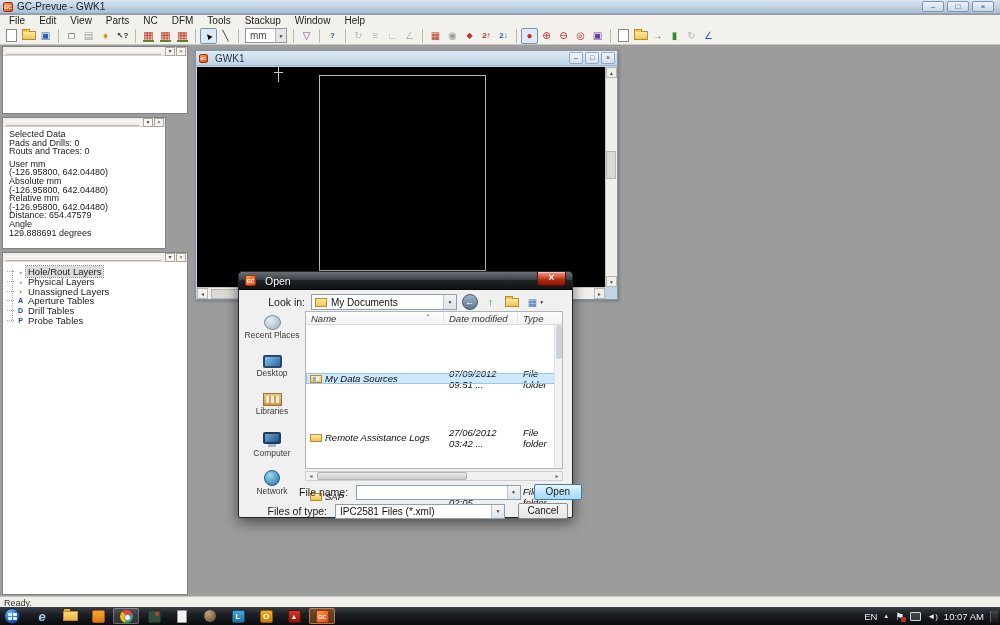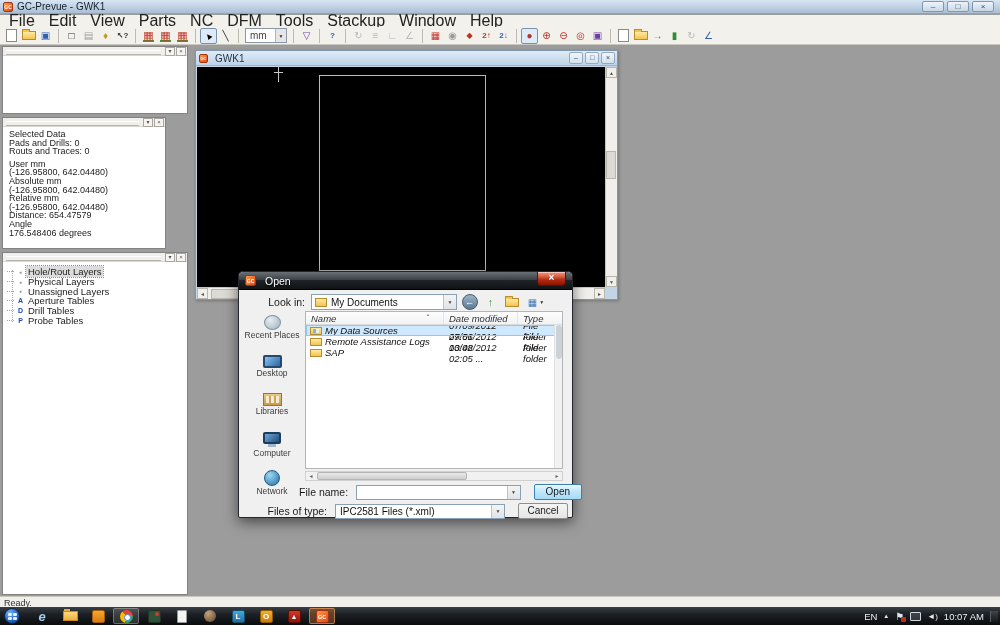--- a/index.html
+++ b/index.html
@@ -15,21 +15,21 @@
     background:linear-gradient(135deg,#ff9b43,#e1491c); border:1px solid #a33210;
     color:#fff; font-size:5px; font-weight:bold; display:flex; align-items:center; justify-content:center; }
   .titletext { font-size:10px; color:#15202c; }
   .winbtns { position:absolute; right:6px; top:1px; display:flex; gap:3px; }
   .winbtn { width:22px; height:11px; border:1px solid #8097ac; border-radius:2px;
     background:linear-gradient(#eef3f9,#c9d7e5); font-size:8px; line-height:9px; text-align:center; color:#344a5e; }
 
   
   .menubar { position:absolute; left:0; top:15px; width:1000px; height:12px; background:#f3f1ec;
     display:flex; align-items:center; padding-left:2px; }
-  .menuitem { padding:0 7px; font-size:16px; color:#222; line-height:12px; }
+  .menuitem { padding:0 7px; font-size:10px; color:#222; line-height:12px; }
 
   
   .toolbar { position:absolute; left:0; top:27px; width:1000px; height:18px; background:#f3f1ec;
     border-bottom:1px solid #c9c6bd; display:flex; align-items:center; padding-left:3px; }
   .tsep { width:1px; height:14px; background:#bdbab1; margin:0 4px; }
   .tbtn { width:17px; height:16px; display:flex; align-items:center; justify-content:center;
     font-size:10px; color:#333; position:relative; }
   .tbtn.pressed { border:1px solid #7a93ad; background:#dcebf7; border-radius:2px; }
   .tbtn.disabled { color:#b9b9b9; }
   .pg { width:11px; height:13px; background:#fff; border:1px solid #8a8a8a; }
@@ -127,21 +127,21 @@
     background:repeating-linear-gradient(90deg,#f7ecd2 0 3px,#caa55c 3px 5px); }
   .i-comp { width:18px; height:12px; border:2px solid #1d3c5e; border-radius:2px; background:linear-gradient(135deg,#6fa8dc,#1f4e79); position:relative; }
   .i-comp::after { content:""; position:absolute; left:3px; bottom:-5px; width:8px; height:3px; background:#9fb6cc; }
   .i-net { width:16px; height:16px; border-radius:50%; background:radial-gradient(circle at 35% 30%,#9fd8f2,#1f6fa8); border:1px solid #1b5c8c; }
 
   .dlist { position:absolute; left:66px; top:39px; width:258px; height:158px; background:#fff; border:1px solid #b5b5b5;font-style:italic; }
   .dhead { display:flex; height:13px; background:linear-gradient(#fdfdfd,#f1f2f4); border-bottom:1px solid #dcdcdc; position:relative; }
   .dcol { font-size:9.5px; color:#333; padding:1px 0 0 5px; border-right:1px solid #e4e4e4; }
   .c-name { width:138px; } .c-date { width:74px; } .c-type { flex:1; border-right:none; }
   .sortcaret { position:absolute; left:120px; top:0px; font-size:4px; color:#888; }
-  .frow { display:flex; align-items:center; height:11px; font-size:9.5px; color:#111; }
+  .frow { display:flex; align-items:center; height:11px; font-size:9.5px; color:#111;margin-top:48px; }
   .frow.selected { background:#cde8ff; outline:1px solid #90c8f0; outline-offset:-1px; }
   .frow .fico { width:12px; height:8px; background:linear-gradient(#ffe9a2,#f3c54e); border:1px solid #b98c2f; margin:0 3px 0 4px; flex:none; position:relative; }
   .frow.selected .fico::after { content:""; position:absolute; inset:1px 2px; background:linear-gradient(90deg,#7fb2e5 0 3px,#e8f3e0 3px); }
   .fname { width:119px; white-space:nowrap; overflow:hidden; }
   .fdate { width:74px; padding-left:5px; }
   .ftype { flex:1; padding-left:5px; }
   .dlistvscroll { position:absolute; right:0; top:13px; bottom:0; width:8px; background:#f2f2f2; border-left:1px solid #e0e0e0; }
   .dlistvthumb { position:absolute; top:0; left:1px; width:6px; height:34px; background:#cdd2d8; border-radius:3px; }
 
   .dhscroll { position:absolute; left:66px; top:199px; width:258px; height:10px; background:#f1f1f1; border:1px solid #d0d0d0; }
@@ -311,21 +311,21 @@
       <div class="infoline">Pads and Drills: 0</div>
       <div class="infoline">Routs and Traces: 0</div>
       <div class="infoline gap">User mm</div>
       <div class="infoline">(-126.95800, 642.04480)</div>
       <div class="infoline">Absolute mm</div>
       <div class="infoline">(-126.95800, 642.04480)</div>
       <div class="infoline">Relative mm</div>
       <div class="infoline">(-126.95800, 642.04480)</div>
       <div class="infoline">Distance: 654.47579</div>
       <div class="infoline">Angle</div>
-      <div class="infoline">176.548406 degrees</div>
+      <div class="infoline">129.888691 degrees</div>
     </div>
   </div>
 
   <div class="panel p3">
     <div class="grip">
       <div class="gripbtns">
         <div class="gripbtn">▾</div>
         <div class="gripbtn">×</div>
       </div>
     </div>

